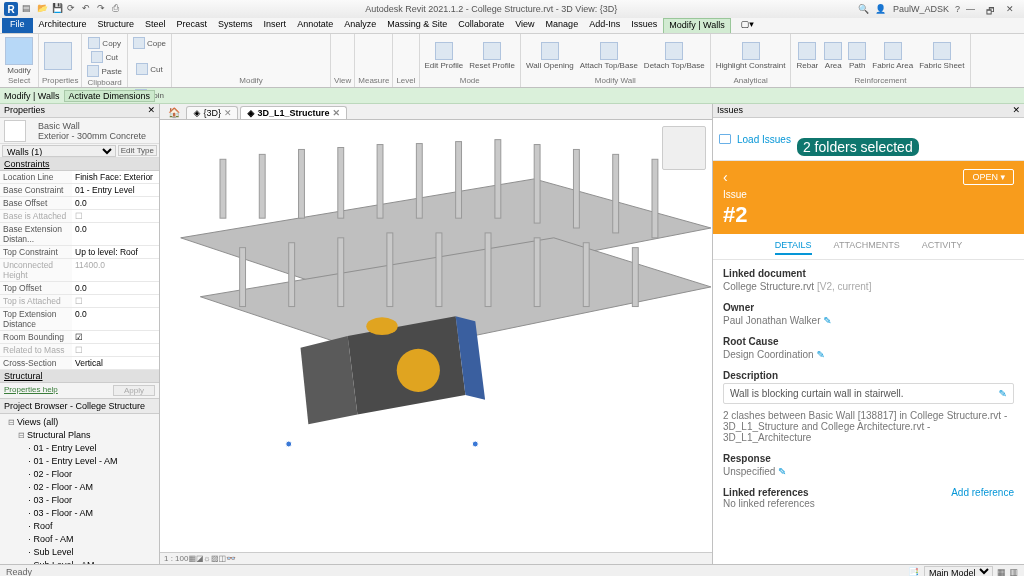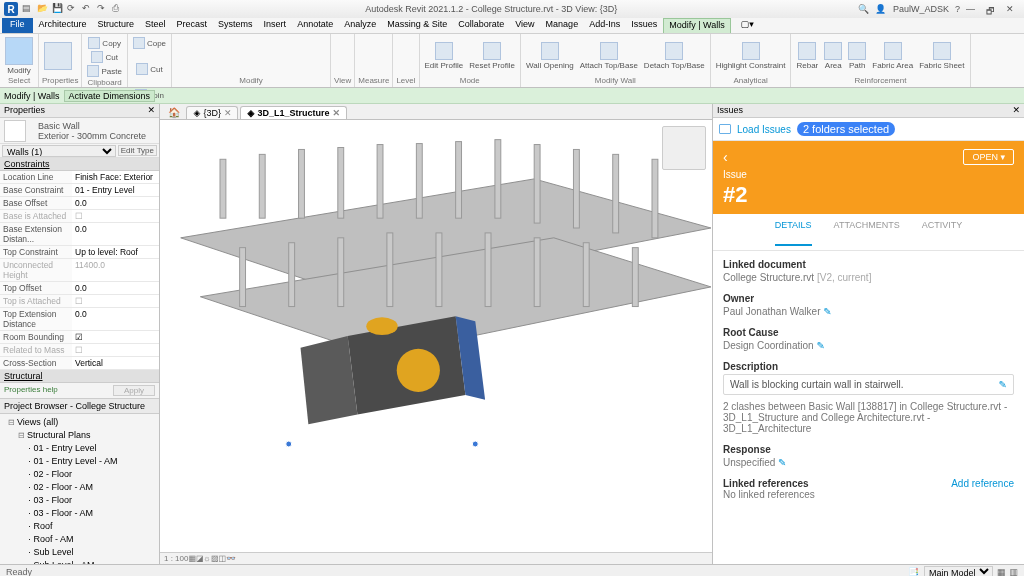--- a/index.html
+++ b/index.html
@@ -39,21 +39,21 @@
 .wall-thumb { width:22px; height:22px; background:#fff; border:1px solid #ccc; }
 .props-type-row { height:14px; display:flex; font-size:9px; align-items:center; padding:1px 2px; border-bottom:1px solid #ddd; gap:2px; }
 .props-type-row select { font-size:9px; flex:1; height:12px; border:1px solid #ccc; }
 .edit-type { font-size:8px; color:#555; border:1px solid #ccc; padding:0 2px; background:#f0f0f0; }
 .cat-hdr { background:#e0e0e0; font-size:9px; padding:1px 4px; border-bottom:1px solid #ccc;text-decoration:underline; }
 .prop-row { display:flex; font-size:8.5px; border-bottom:1px solid #e8e8e8; }
 .prop-row .k { width:72px; padding:1px 3px; background:#fafafa; color:#555; }
 .prop-row .v { flex:1; padding:1px 3px; background:#fff; }
 .prop-row.gray .k,.prop-row.gray .v { color:#aaa; }
 .apply-row { display:flex; justify-content:space-between; padding:2px 4px; font-size:8px; border-bottom:1px solid #ccc;}
-.apply-row a { color:#3a7d3a; }
+.apply-row a { color:#3a7d3a; text-decoration:underline; }
 .apply-row button { border:1px solid #ccc; background:#eee; color:#aaa; font-size:8px; padding:0 10px;}
 
 .pb-hdr { background:#eaeaea; padding:2px 4px; font-size:9px; border-bottom:1px solid #ccc; }
 .tree { font-size:9px; padding:2px 4px; overflow:auto; flex:1; line-height:13px; }
 .tree .n0 { margin-left:4px; }
 .tree .n1 { margin-left:14px; }
 .tree .n2 { margin-left:24px; }
 .tree .exp::before { content:"⊟ "; color:#777; font-size:8px; }
 .tree .dot::before { content:"· "; }
 
@@ -66,28 +66,28 @@
 .viewport { flex:1; background:#fff; position:relative; overflow:hidden; }
 .viewport svg { width:100%; height:100%; }
 .vp-ctrl { height:12px; background:#f2f2f2; border-top:1px solid #ccc; display:flex; gap:0; padding:0 4px; align-items:center; font-size:8px; color:#777;}
 .vnav { position:absolute; right:6px; top:6px; width:44px; height:44px; background:#efefef; border:1px solid #ccc; border-radius:2px; }
 
 .issues { width:312px; border-left:1px solid #c0c0c0; background:#fff; font-size:10px; display:flex; flex-direction:column; }
 .ip-hdr { height:14px; background:#eaeaea; padding:1px 4px; font-size:9px; display:flex; justify-content:space-between; border-bottom:1px solid #ccc;}
 .load-row { padding:4px 6px; display:flex; gap:6px; align-items:center; border-bottom:1px solid #e4e4e4; }
 .folder-ic{width:12px;height:10px;border:1px solid #69b0e7;border-radius:1px;}
 .load-link { color:#0696d7; font-size:10px; }
-.pill { background:#3b82f6; color:#fff; padding:1px 6px; border-radius:7px; font-size:11px;}
+.pill { background:#0f766e; color:#fff; padding:1px 6px; border-radius:7px; font-size:14px;margin-top:16px;}
 .issue-card { background:#f89c1c; color:#fff; padding:8px 10px; display:flex; flex-direction:column; gap:4px; position:relative; }
 .issue-card .back { color:#fff; font-size:14px; }
 .issue-card .title { font-size:10px; }
 .issue-card .num { font-size:22px; font-weight:600; line-height:1; }
 .open-btn { position:absolute; right:10px; top:8px; border:1px solid #fff; padding:2px 8px; font-size:9px; display:flex; gap:3px; align-items:center; border-radius:2px;}
 .issue-tabs { display:flex; justify-content:center; gap:22px; padding:6px 0 4px; border-bottom:1px solid #e4e4e4; font-size:9px; color:#999; }
-.issue-tabs .on { color:#0696d7; border-bottom:2px solid #0696d7; padding-bottom:14px; }
+.issue-tabs .on { color:#0696d7; border-bottom:2px solid #0696d7; padding-bottom:3px; }
 .issue-body { padding:8px 10px; flex:1; overflow:auto; color:#555; }
 .ib-sec { margin-bottom:10px; }
 .ib-lbl { font-weight:600; font-size:10px; color:#333; margin-bottom:2px; }
 .ib-val { color:#777; font-size:10px; }
 .ib-val .mut{color:#aaa;}
 .desc-box { border:1px solid #d8d8d8; padding:4px 6px; border-radius:2px; display:flex; justify-content:space-between; align-items:start; }
 .pencil { color:#0696d7; font-size:10px;}
 .add-ref { color:#0696d7; font-size:10px; float:right; }
 .status-bar { height:14px; background:#f0f0f0; border-top:1px solid #c0c0c0; font-size:9px; color:#666; display:flex; align-items:center; padding:0 6px; gap:10px;}
 .status-bar .mm { margin-left:auto; display:flex; gap:4px; align-items:center;}

